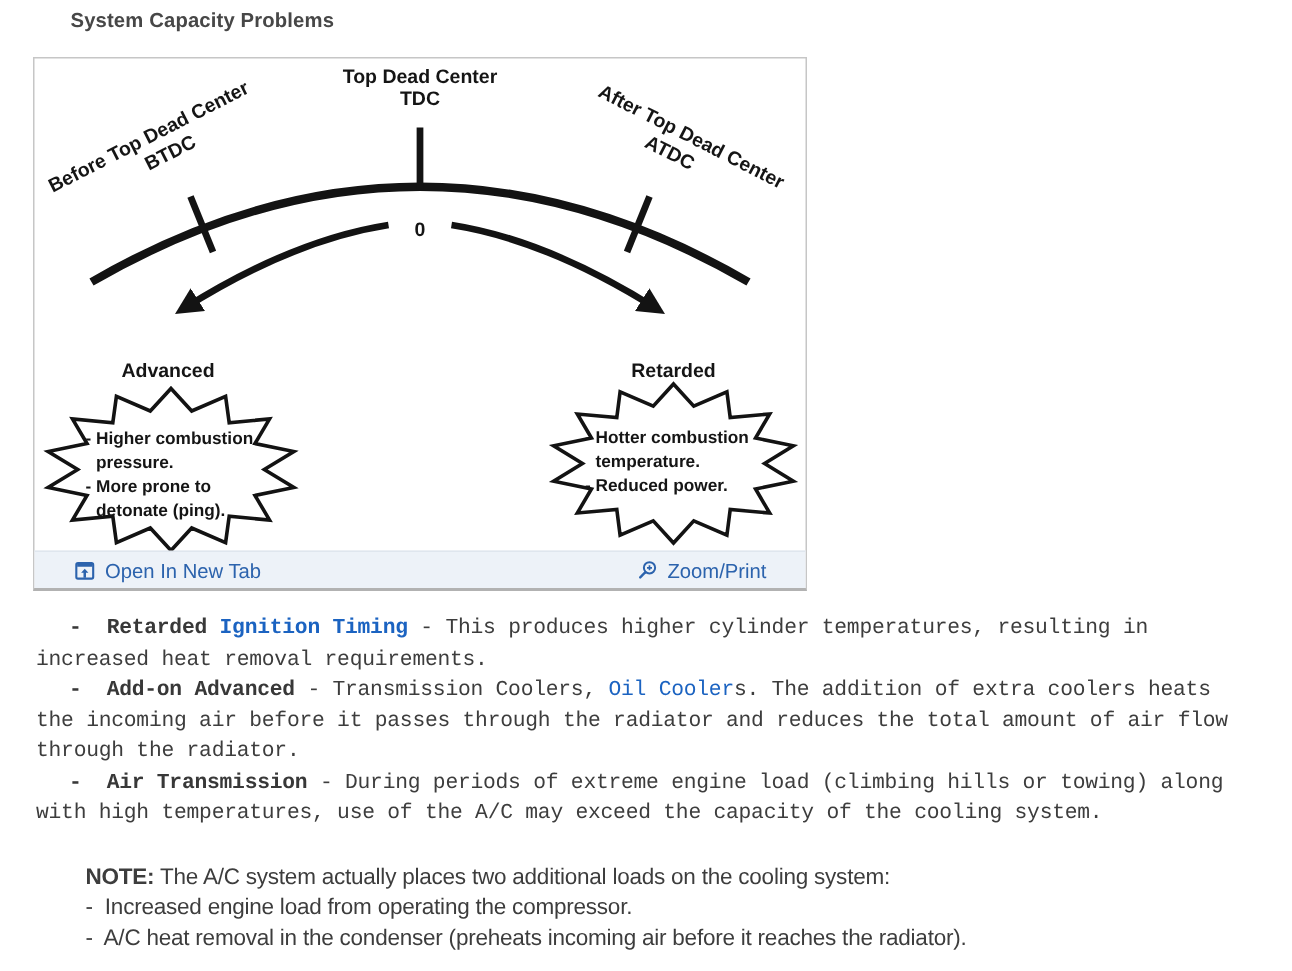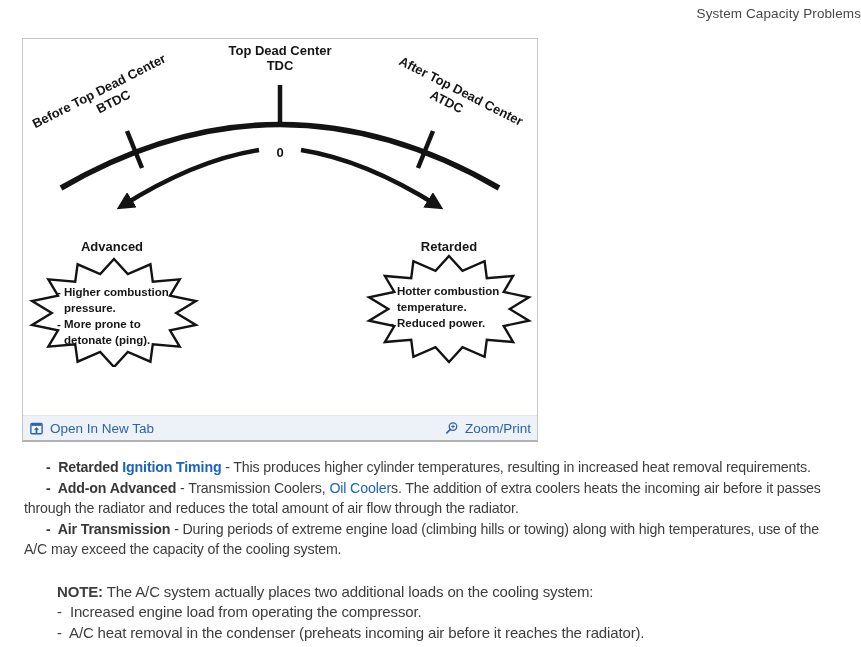--- a/index.html
+++ b/index.html
@@ -1,37 +1,37 @@
 <!DOCTYPE html>
 <html style="--link: #1b63c1; --toolblue: #2c63ad; --barbg: #edf2f8; --text: #3d3d3d; --title: #474747;"><head>
 <meta charset="utf-8">
 <style>
   html,body{margin:0;padding:0;background:#fff;}
   body{width:861px;height:647px;overflow:hidden;font-family:"Liberation Sans",sans-serif;}
-  .title{margin:6px 0 0 47px;font-size:13.5px;font-weight:normal;color:var(--title,#474747);letter-spacing:.1px;text-align:right;}
+  .title{margin:6px 0 0 47px;font-size:13.5px;font-weight:bold;color:var(--title,#474747);letter-spacing:.1px;}
 
   
   .fig{margin:17px 0 0 22px;width:516px;box-sizing:border-box;border:1px solid #c6c6c6;border-bottom:2px solid #b2b2b2;background:#fff;}
   .diagram{display:block;width:514px;height:328px;}
   .dt{font-family:"Liberation Sans",sans-serif;font-weight:bold;font-size:13px;fill:#151515;}
   .ct text{font-family:"Liberation Sans",sans-serif;font-weight:bold;font-size:11.5px;fill:#151515;}
   .arc{stroke:#131313;fill:none;}
   .thick{stroke-width:5.5;}
   .tick{stroke-width:4.5;}
   .inner{stroke-width:4.5;}
   .star{fill:#fff;stroke:#131313;stroke-width:2.4;}
 
   .figbar{height:25px;box-sizing:border-box;background:var(--barbg,#edf2f8);border-top:1px solid #dfe6ee;
-          display:flex;align-items:center;justify-content:space-between;padding:0 6px;margin-top:48px;}
+          display:flex;align-items:center;justify-content:space-between;padding:0 26px;}
   .figlink{display:flex;align-items:center;gap:6px;color:var(--toolblue,#2c63ad);font-size:13.5px;text-decoration:none;cursor:pointer;}
   .figlink svg{display:block;}
 
   
   .content{margin:15px 0 0 24px;width:802px;font-size:14.2px;line-height:20.5px;color:var(--text,#3d3d3d);letter-spacing:-0.15px;}
-  .bullet{margin:0;text-indent:22px;white-space:pre-wrap;}
+  .bullet{margin:0;text-indent:22px;white-space:pre-wrap;font-family:Liberation Mono, monospace;}
   .bullet b{color:#383838;}
   .lnk{color:var(--link,#1b63c1);text-decoration:none;cursor:pointer;}
   .lnk.bold{font-weight:bold;}
   .note{margin:22px 0 0 57px;width:770px;font-size:15px;line-height:20.5px;color:var(--text,#3d3d3d);letter-spacing:-0.15px;}
   .note p{margin:0;white-space:pre-wrap;}
   .note .items div{white-space:pre-wrap;}
 </style>
 </head>
 <body>
 

